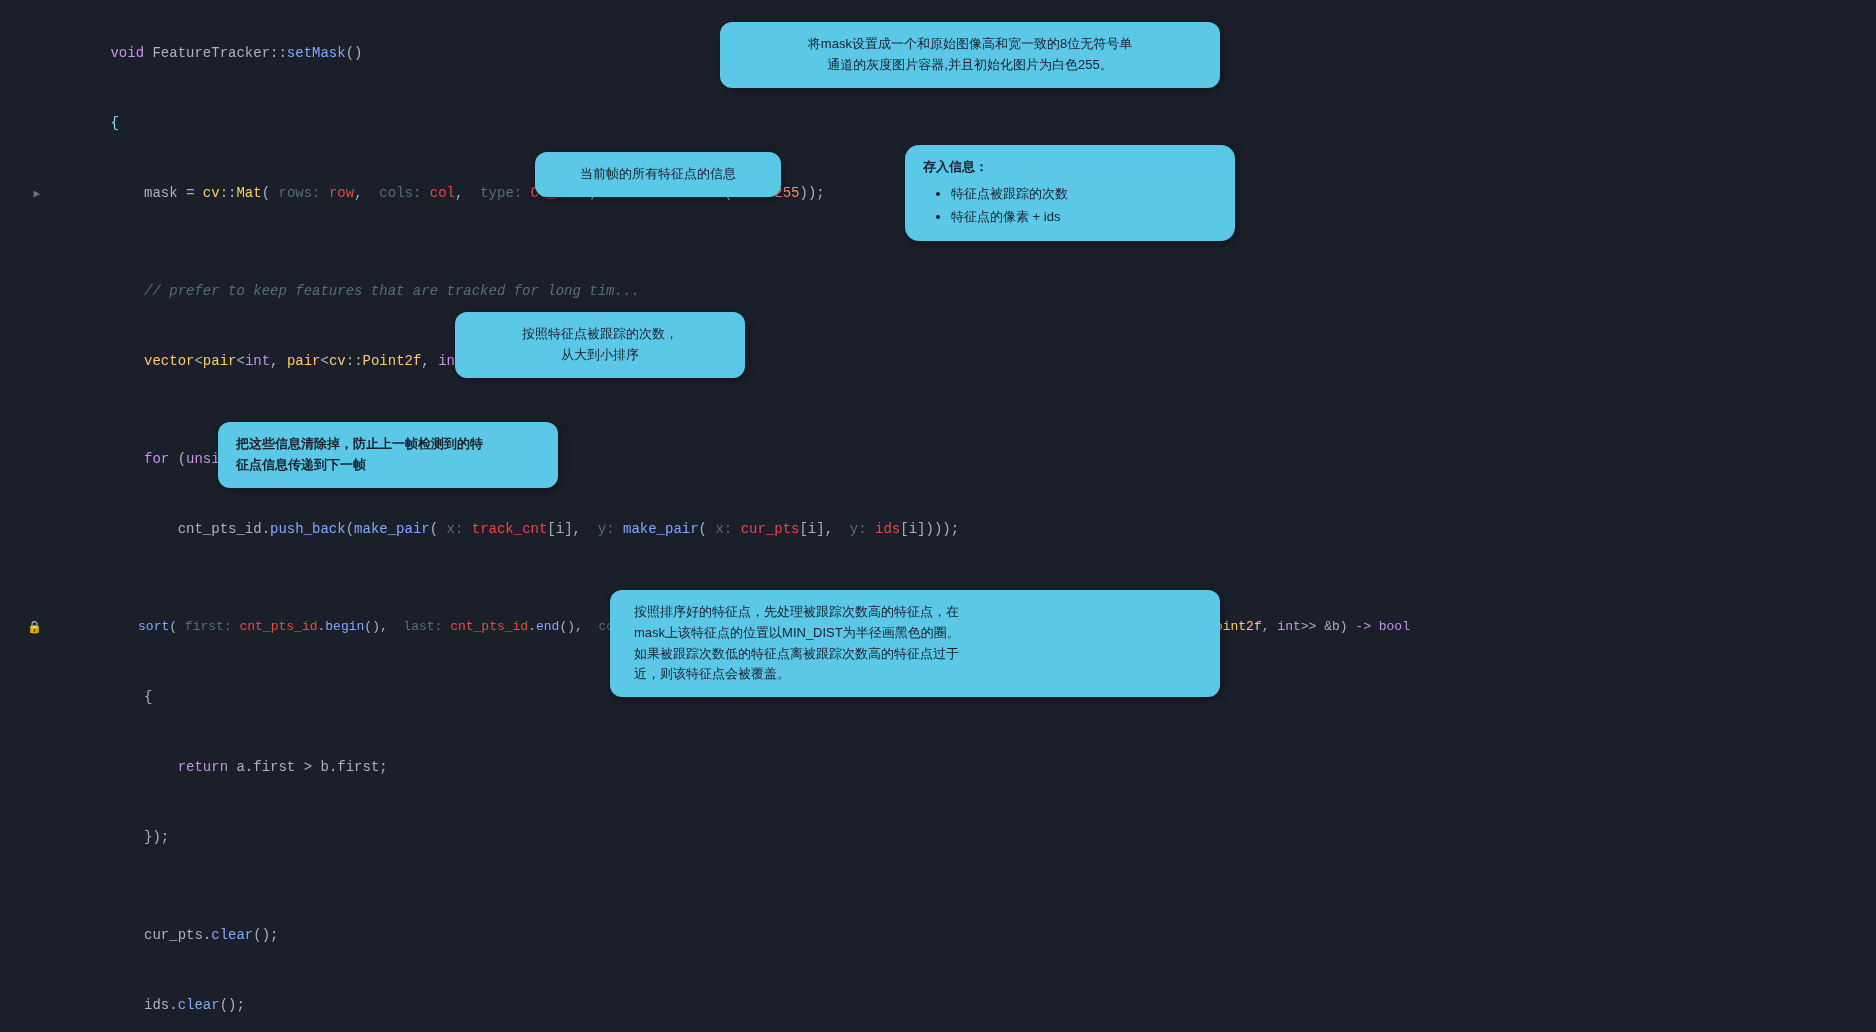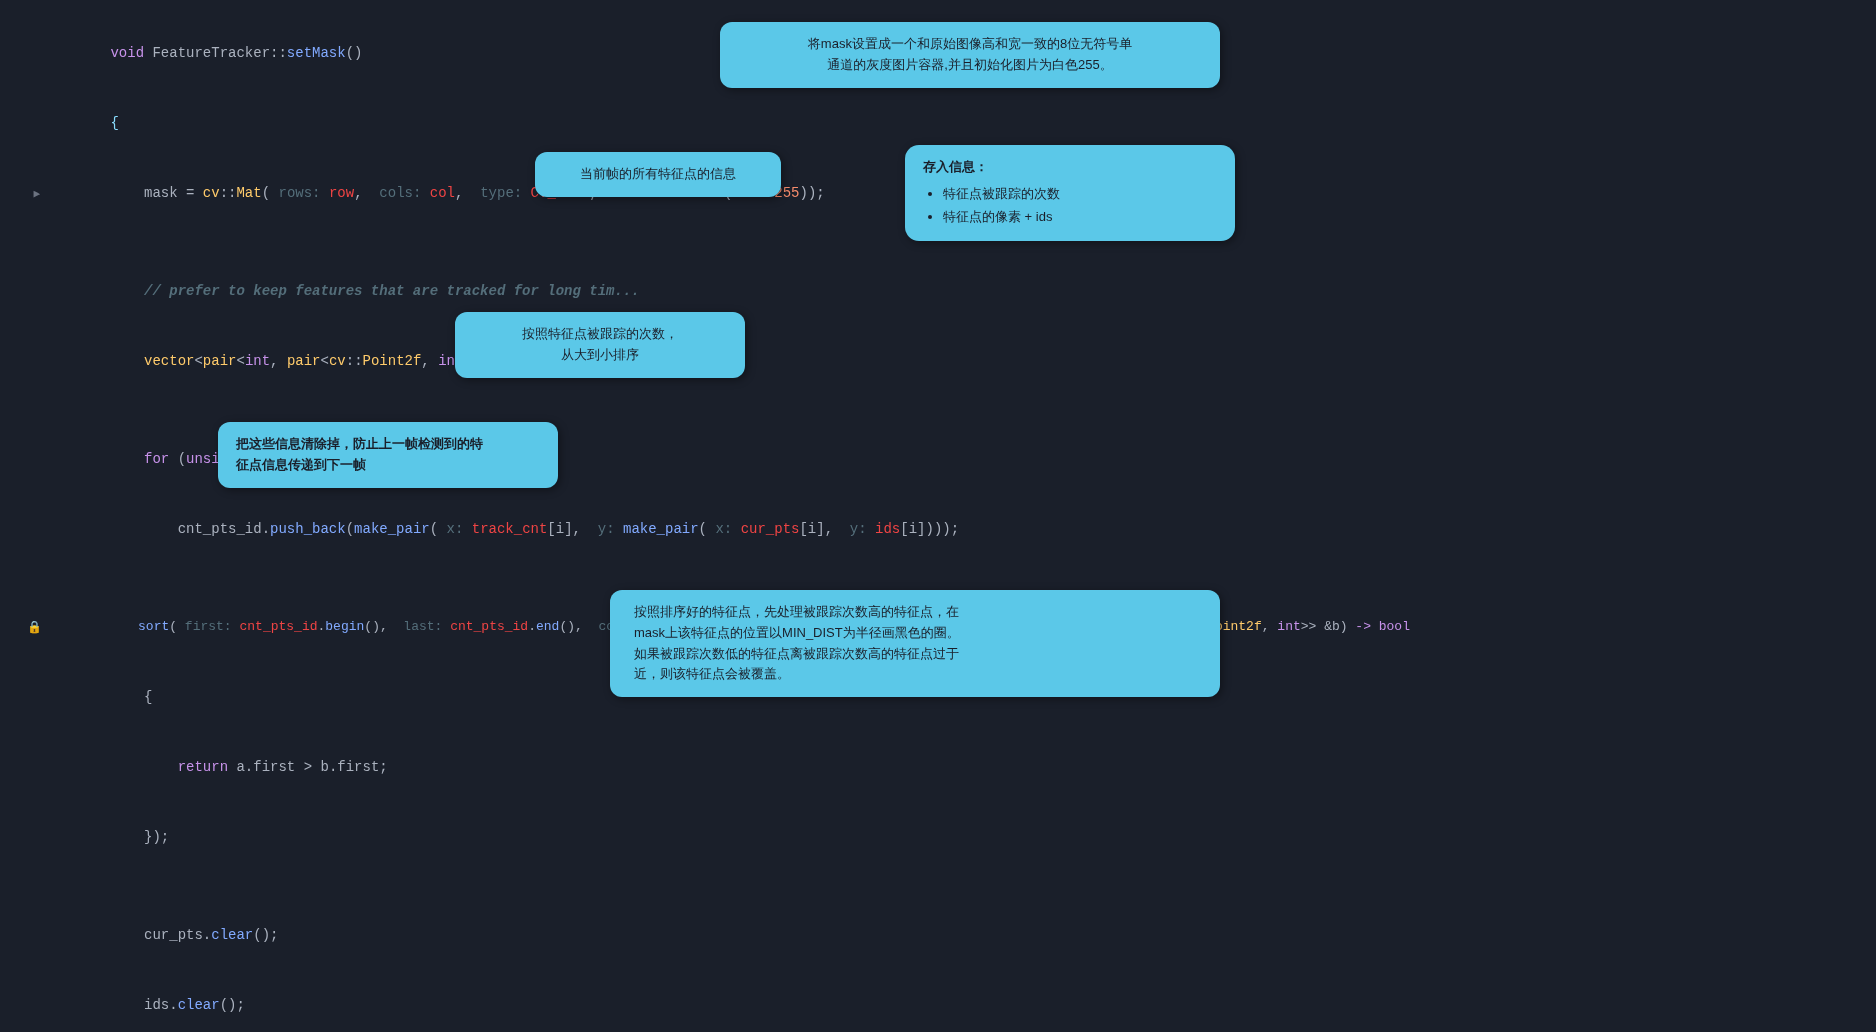--- a/index.html
+++ b/index.html
@@ -47,21 +47,21 @@
       line-height: 22px;
       padding-left: 10px;
       white-space: pre;
       color: #abb2bf;
     }
     
     .kw { color: #c792ea; } 
     .fn { color: #82aaff; } 
     .type { color: #ffcb6b; } 
     .num { color: #f78c6c; } 
-    .comment { color: #546e7a; font-style: italic; font-weight: bold; } 
+    .comment { color: #546e7a; font-style: italic; } 
     .var { color: #ef4444; } 
     .ns { color: #ffcb6b; }
     .hint { color: #546e7a; } 
     .arrow-ret { color: #c792ea; }
     .bracket { color: #89ddff; }
     .plain { color: #abb2bf; }
 
     
     .tooltip-bubble {
       position: absolute;
@@ -73,21 +73,21 @@
       font-size: 13px;
       font-weight: 500;
       line-height: 1.6;
       z-index: 10;
       box-shadow: 2px 2px 8px rgba(0,0,0,0.4);
     }
     .tooltip-bubble ul {
       margin-left: 20px;
     }
     .tooltip-bubble li {
-      margin: 2px 0;
+      margin: 2px 8px;
     }
 
     
     .gutter-icon {
       color: #4a9edd;
       font-size: 12px;
     }
   </style>
 </head>
 <body>

